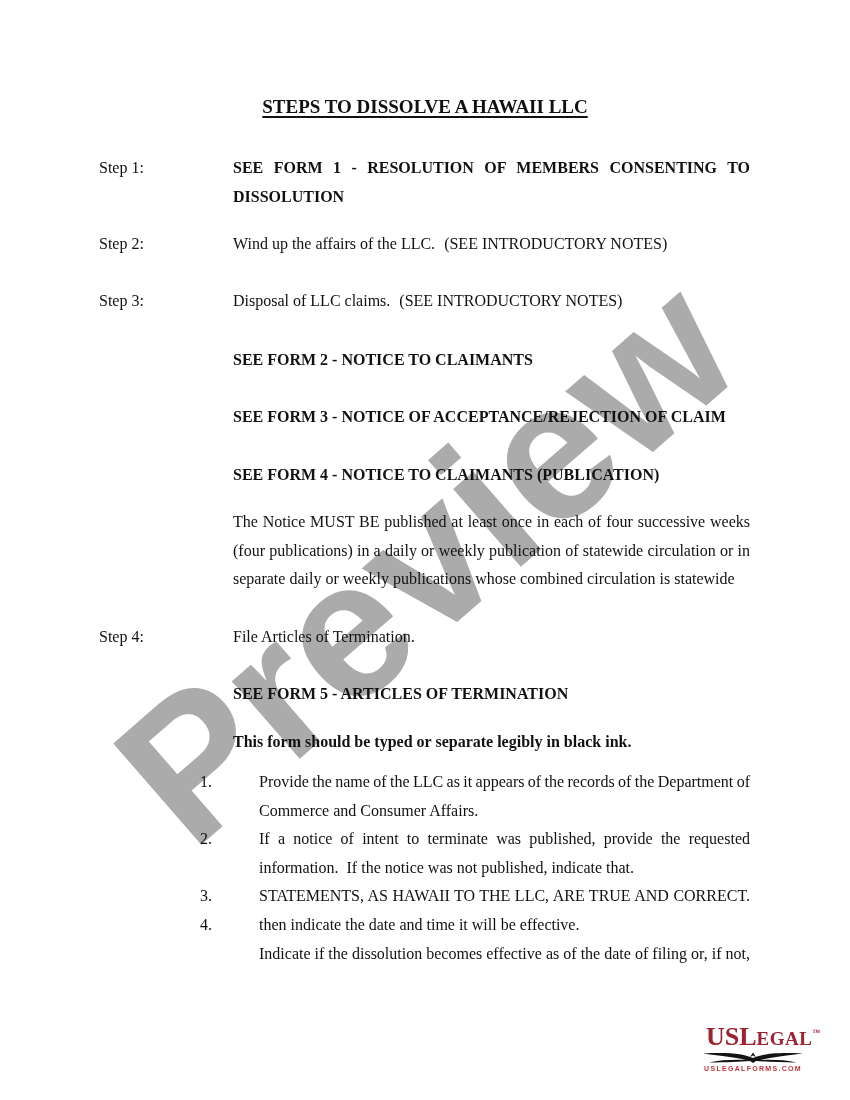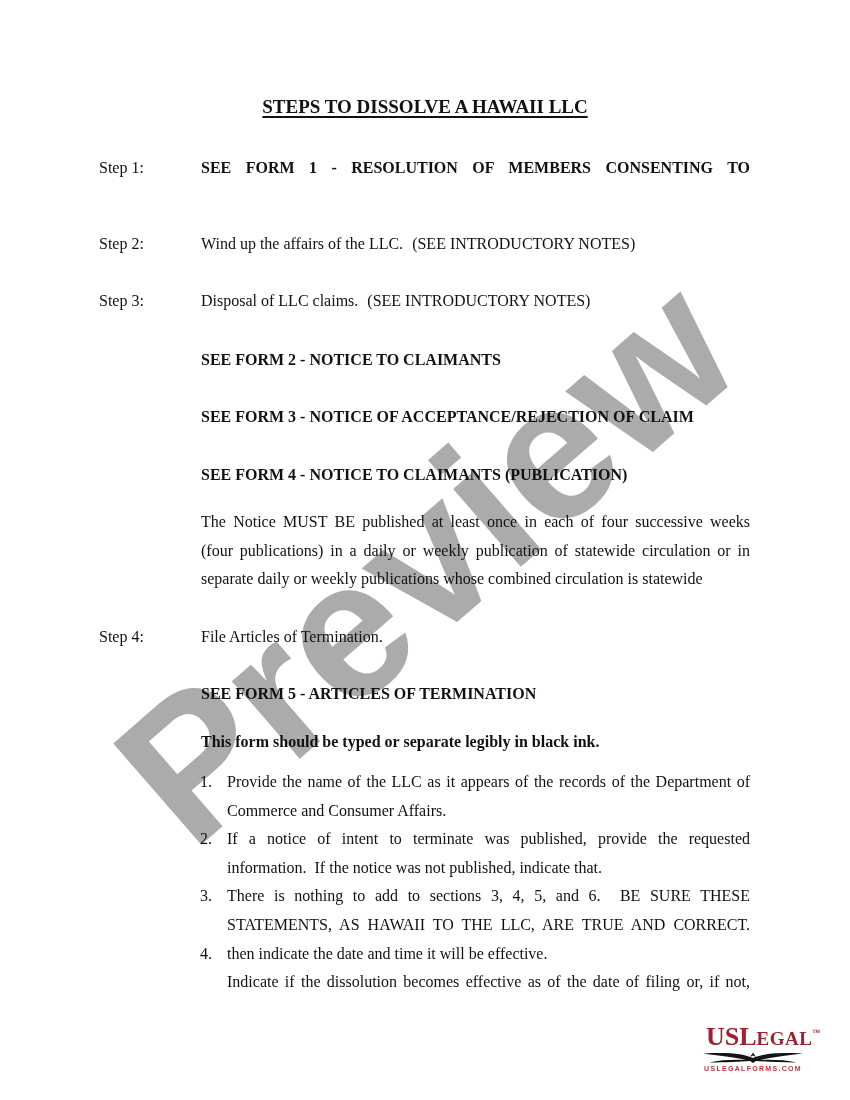--- a/index.html
+++ b/index.html
@@ -13,21 +13,21 @@
     position:absolute; left:425px; top:560px; z-index:1;
     transform:translate(-50%,-50%) rotate(-41deg);
     font-family:"Liberation Sans", sans-serif; font-weight:bold;
     font-size:195px; color:#ABABAB; white-space:nowrap; user-select:none;
   }
   
   .content { position:absolute; inset:0; z-index:2; }
   .row { position:absolute; left:0; width:850px; }
   .lbl { position:absolute; left:99px; top:0; line-height:28.6px;font-family:Liberation Serif, serif; }
   .bdy { position:absolute; left:201px; top:0; width:549px; line-height:28.6px; }
-  .ln  { white-space:pre-wrap; line-height:28.6px; }
+  .ln  { white-space:pre-wrap; line-height:28.6px;margin-left:32px; }
   .j   { text-align:justify; text-align-last:justify; word-spacing:-1.5px; }
   .b   { font-weight:bold; }
   .note{ margin-left:9px; font-weight:normal; }
   .title-row { top:96px; text-align:center; font-size:19px; font-weight:bold; }
   .title-row span {
     text-decoration:underline; text-decoration-thickness:2px; text-underline-offset:3px;
   }
   
   .list { position:absolute; left:200px; top:768px; width:550px; }
   .item { position:relative; }
@@ -55,20 +55,21 @@
   <div class="content">
 
     <div class="row title-row">
       <span>STEPS TO DISSOLVE A HAWAII LLC</span>
     </div>
 
     <div class="row" style="top:154px">
       <span class="lbl">Step 1:</span>
       <div class="bdy">
         <div class="ln j b">SEE FORM 1 - RESOLUTION OF MEMBERS CONSENTING TO</div>
+        <div class="ln b">DISSOLUTION</div>
       </div>
     </div>
 
     <div class="row" style="top:230px">
       <span class="lbl">Step 2:</span>
       <div class="bdy">
         <div class="ln"><span>Wind up the affairs of the LLC.</span><span class="note">(SEE INTRODUCTORY NOTES)</span></div>
       </div>
     </div>
 
@@ -138,21 +139,20 @@
         <span class="num">2.</span>
         <div class="itx">
           <div class="ln j">If a notice of intent to terminate was published, provide the requested</div>
           <div class="ln">information.  If the notice was not published, indicate that.</div>
         </div>
       </div>
 
       <div class="item">
         <span class="num">3.</span>
         <div class="itx">
-          <div class="ln j">There is nothing to add to sections 3, 4, 5, and 6.  BE SURE THESE</div>
           <div class="ln j">STATEMENTS, AS HAWAII TO THE LLC, ARE TRUE AND CORRECT.</div>
         </div>
       </div>
 
       <div class="item">
         <span class="num">4.</span>
         <div class="itx">
           <div class="ln">then indicate the date and time it will be effective.</div>
           <div class="ln j">Indicate if the dissolution becomes effective as of the date of filing or, if not,</div>
         </div>

